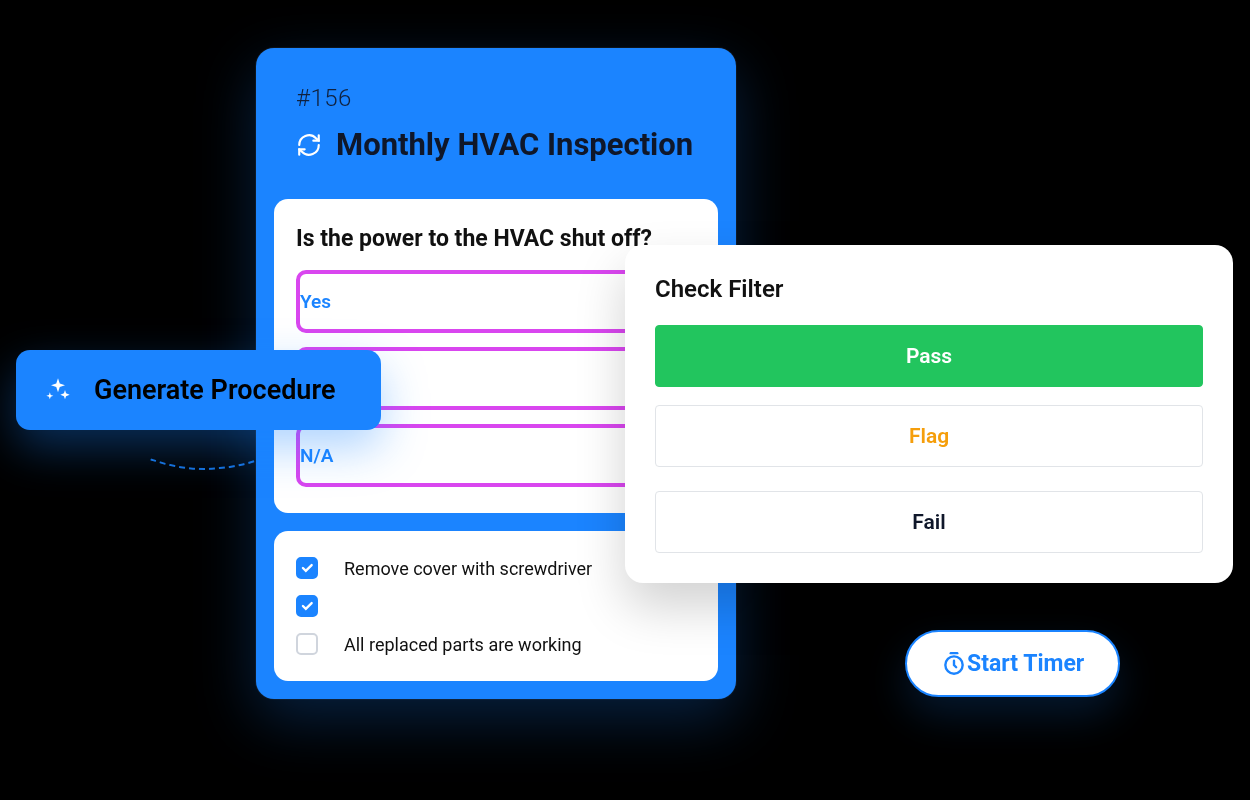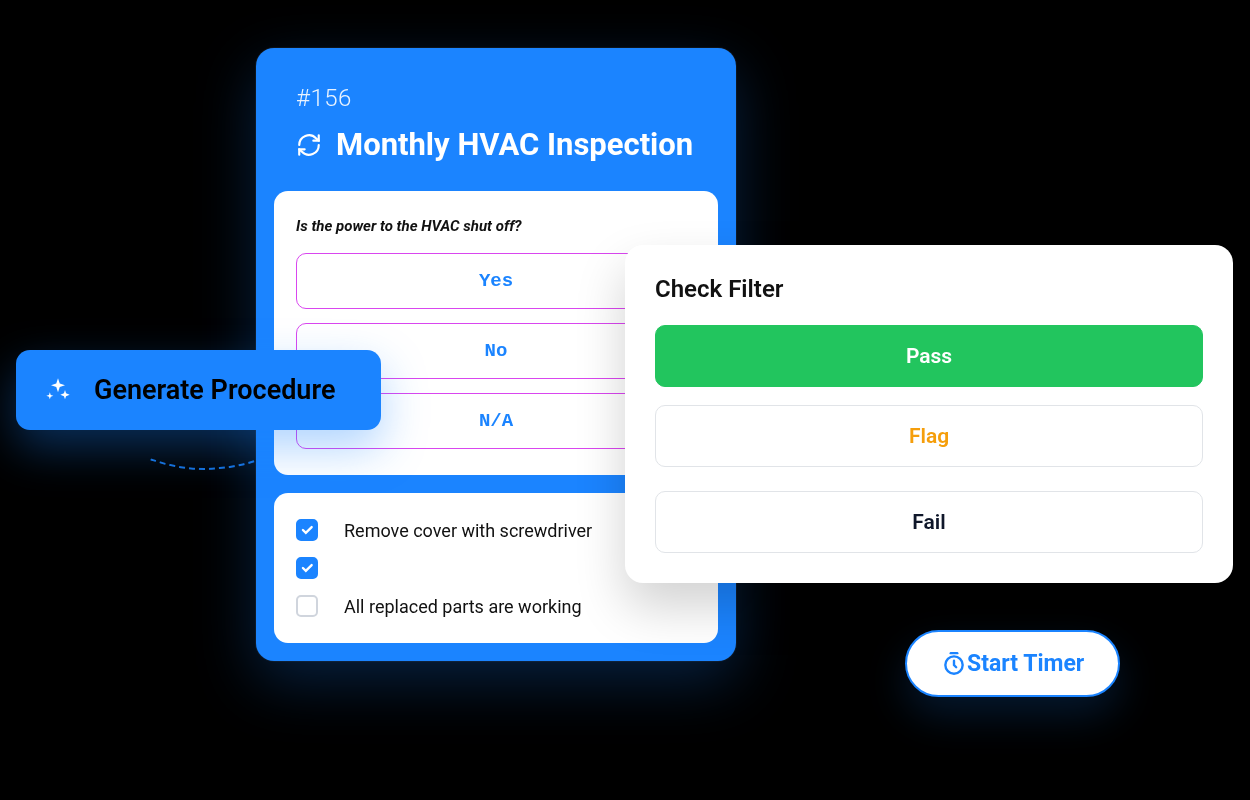--- a/index.html
+++ b/index.html
@@ -44,22 +44,22 @@
       position: absolute;
       left: 256px;
       top: 48px;
       width: 480px;
       background: #1b84ff;
       border-radius: 18px;
       box-shadow: 0 20px 60px rgba(27, 132, 255, 0.25), 0 0 0 1px rgba(255,255,255,0.05);
       overflow: hidden;
     }
     .main-card-header {
-      padding: 36px 40px 28px;
-      color: #ffffff;
+      padding: 36px 40px 36px;
+      color: #0f172a;
     }
     .card-id {
       font-size: 24px;
       font-weight: 300;
       opacity: 0.9;
       margin-bottom: 14px;
       letter-spacing: 0.5px;
     }
     .card-title-row {
       display: flex;
@@ -79,39 +79,37 @@
     .white-section {
       background: #fff;
       margin: 0 18px 18px;
       border-radius: 14px;
       padding: 26px 22px;
     }
     .white-section + .white-section {
       margin-top: 0;
     }
     .section-title {
-      font-size: 15px;
+      font-size: 23px;
       font-weight: 700;
       color: #111;
       margin-bottom: 18px;
-      font-style: italic;
     }
     .opt-btn {
       width: 100%;
-      border: 1px solid #d946ef;
+      border: 4px solid #d946ef;
       border-radius: 10px;
       background: #fff;
       padding: 16px 0;
       font-size: 19px;
       font-weight: 600;
       color: #1b84ff;
-      text-align: center;
+      text-align: left;
       margin-bottom: 14px;
       cursor: pointer;
-      font-family: Liberation Mono, monospace;
     }
     .opt-btn:last-child { margin-bottom: 0; }
 
     .checklist {
       display: flex;
       flex-direction: column;
       gap: 16px;
     }
     .check-row {
       display: flex;
@@ -155,21 +153,21 @@
       padding: 30px;
     }
     .filter-title {
       font-size: 24px;
       font-weight: 600;
       color: #111;
       margin-bottom: 22px;
     }
     .filter-btn {
       width: 100%;
-      border-radius: 10px;
+      border-radius: 4px;
       padding: 18px 0;
       font-size: 21px;
       font-weight: 600;
       text-align: center;
       margin-bottom: 18px;
       border: 1px solid #e1e4e8;
       background: #fff;
       cursor: pointer;
     }
     .filter-btn:last-child { margin-bottom: 0; }

